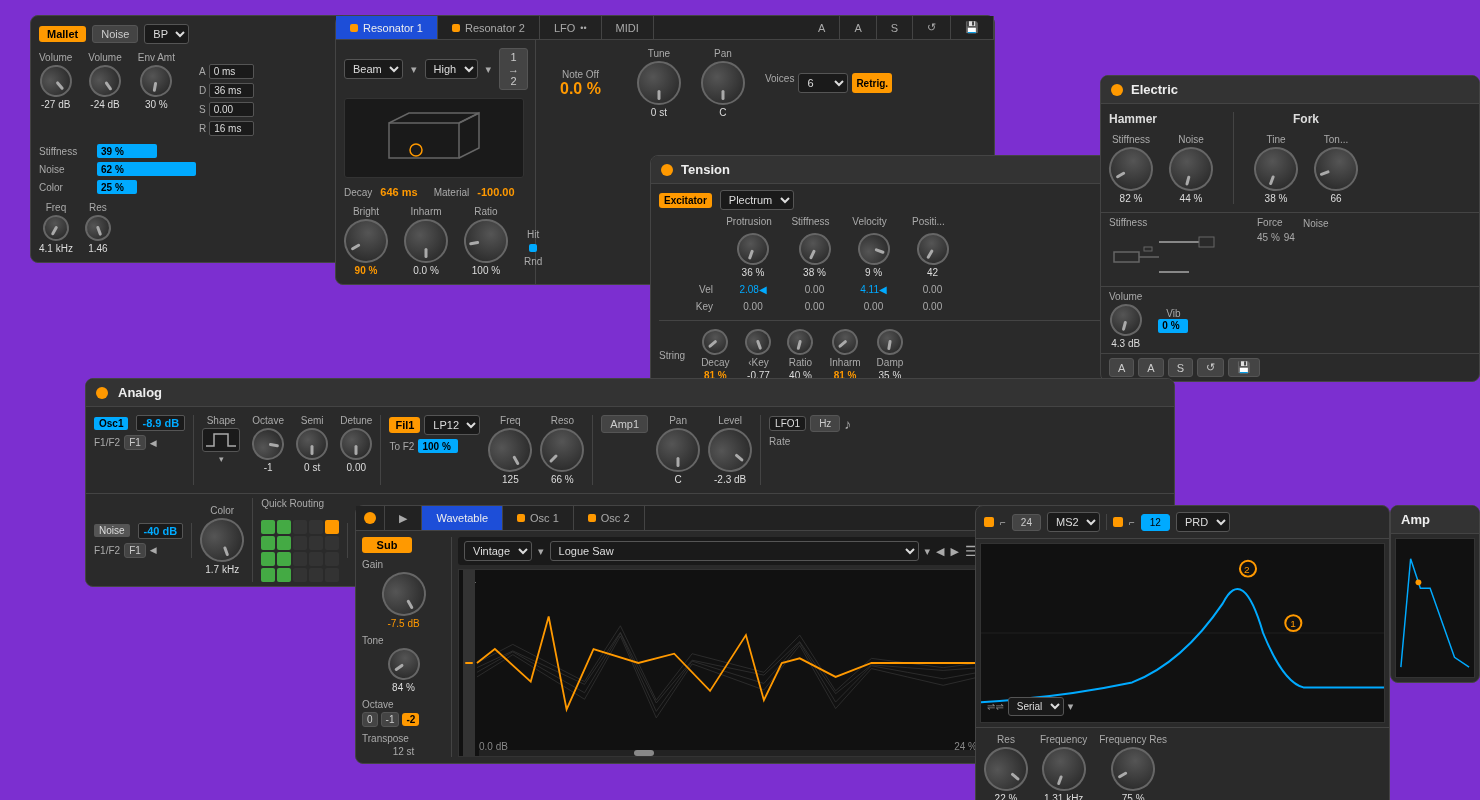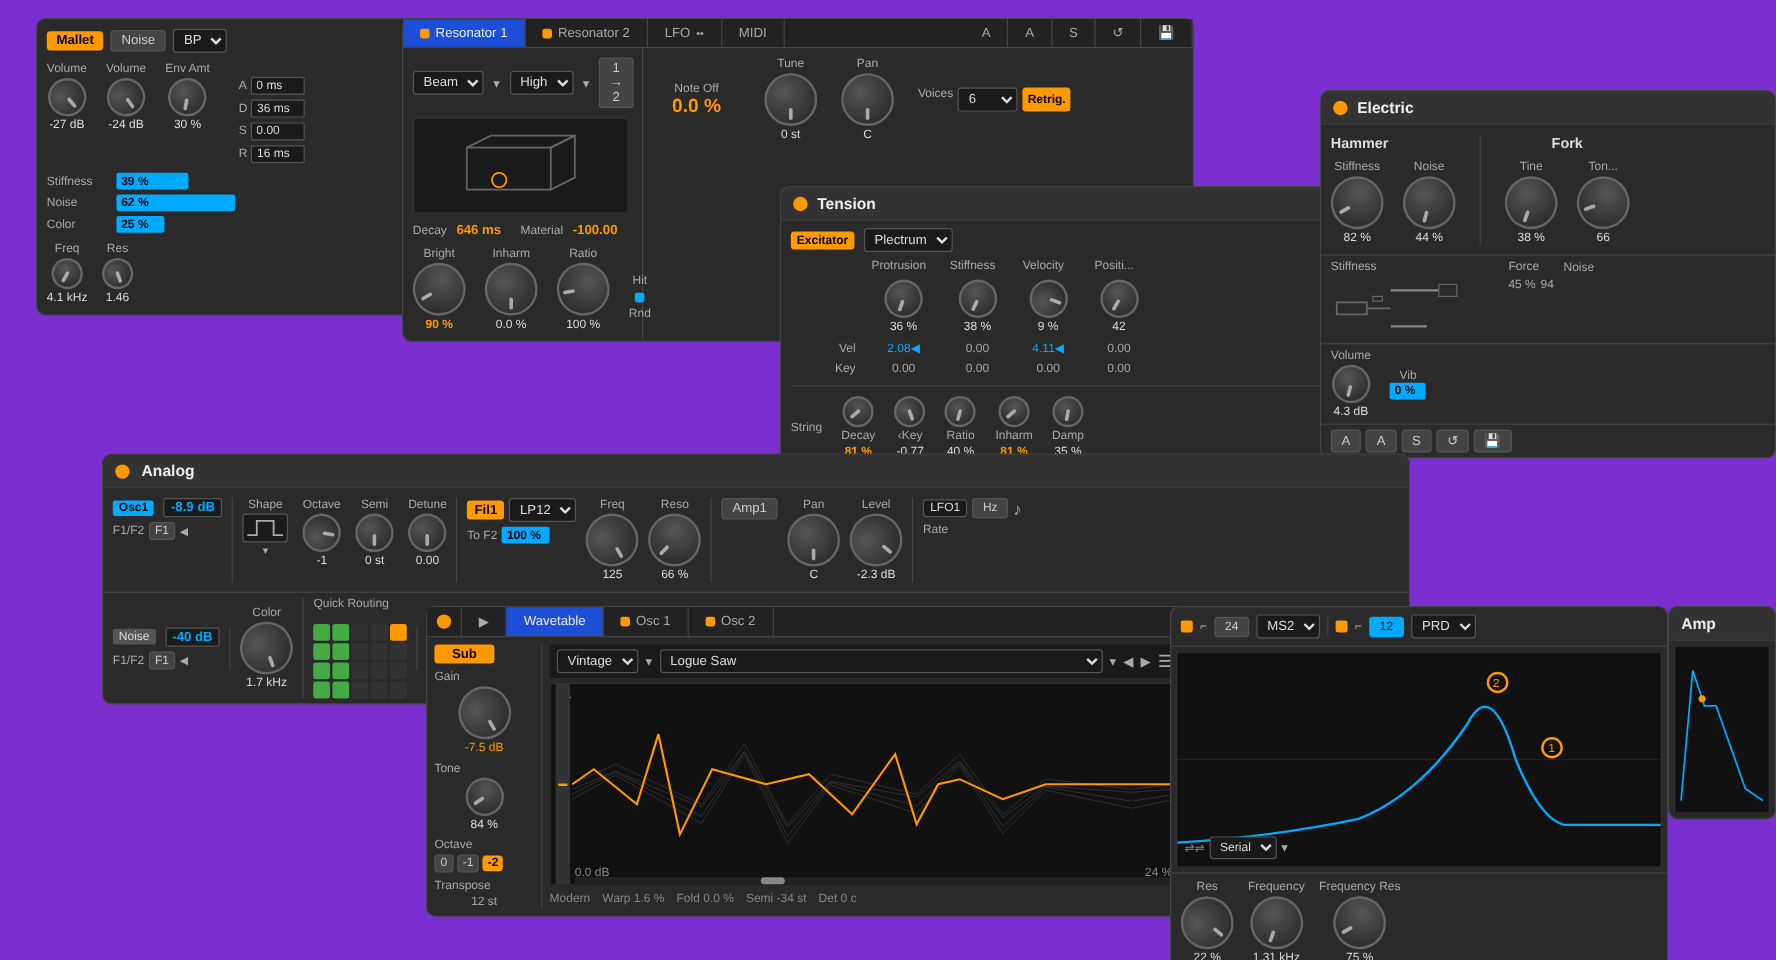--- a/index.html
+++ b/index.html
@@ -1051,27 +1051,20 @@
         </div>
         <div style="position:absolute;bottom:4px;right:20px;font-size:10px;color:#888">
           <span>24 %</span>
         </div>
 
         <div style="position:absolute;bottom:0;left:20px;right:0;height:6px;background:#222">
           <div style="background:#888;height:6px;width:20px;position:absolute;left:30%;border-radius:3px"></div>
         </div>
       </div>
 
-      <div class="flex-row" style="gap:10px; padding:2px 0; font-size:10px; color:#888">
-        <span>Modern</span>
-        <span>Warp 1.6 %</span>
-        <span>Fold 0.0 %</span>
-        <span>Semi -34 st</span>
-        <span>Det 0 c</span>
-      </div>
     </div>
   </div>
 </div>
 
 <div id="filter-panel" class="panel">
   <div style="padding:6px 8px; display:flex; gap:6px; align-items:center; border-bottom:1px solid #444">
 
     <span style="color:#f90;width:10px;height:10px;display:inline-block;background:#f90;border-radius:2px"></span>
     <span style="font-size:10px;color:#aaa">⌐</span>
     <button class="btn-dark" style="font-size:10px">24</button>

